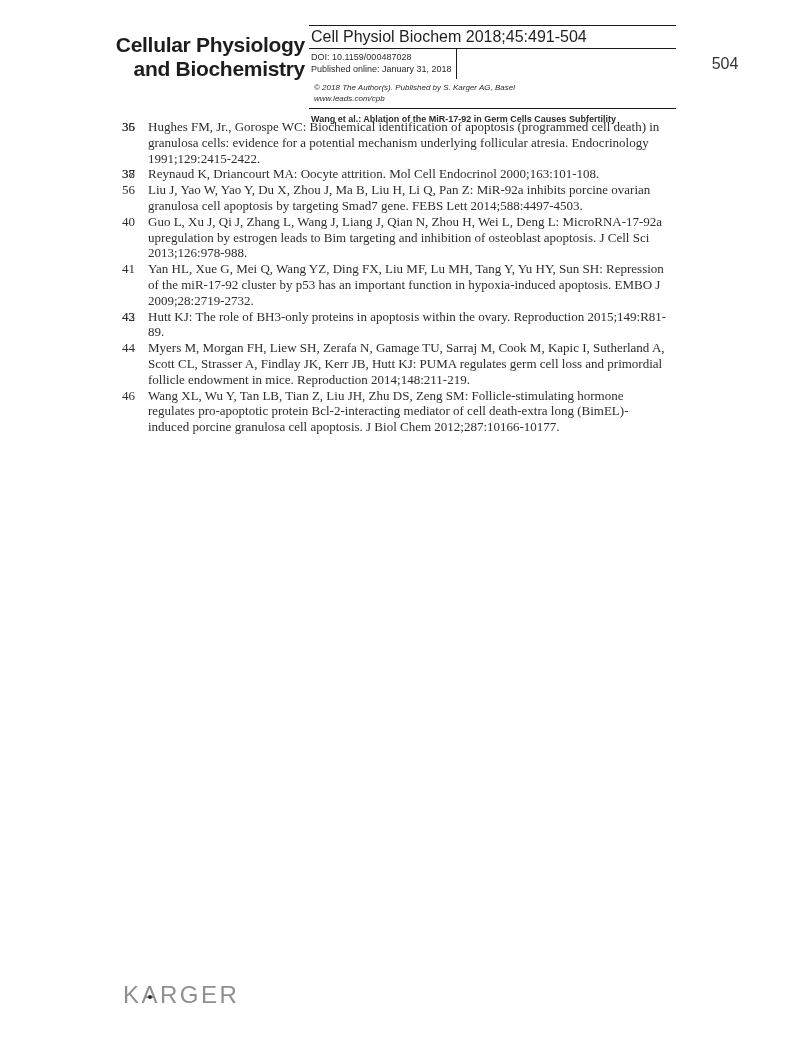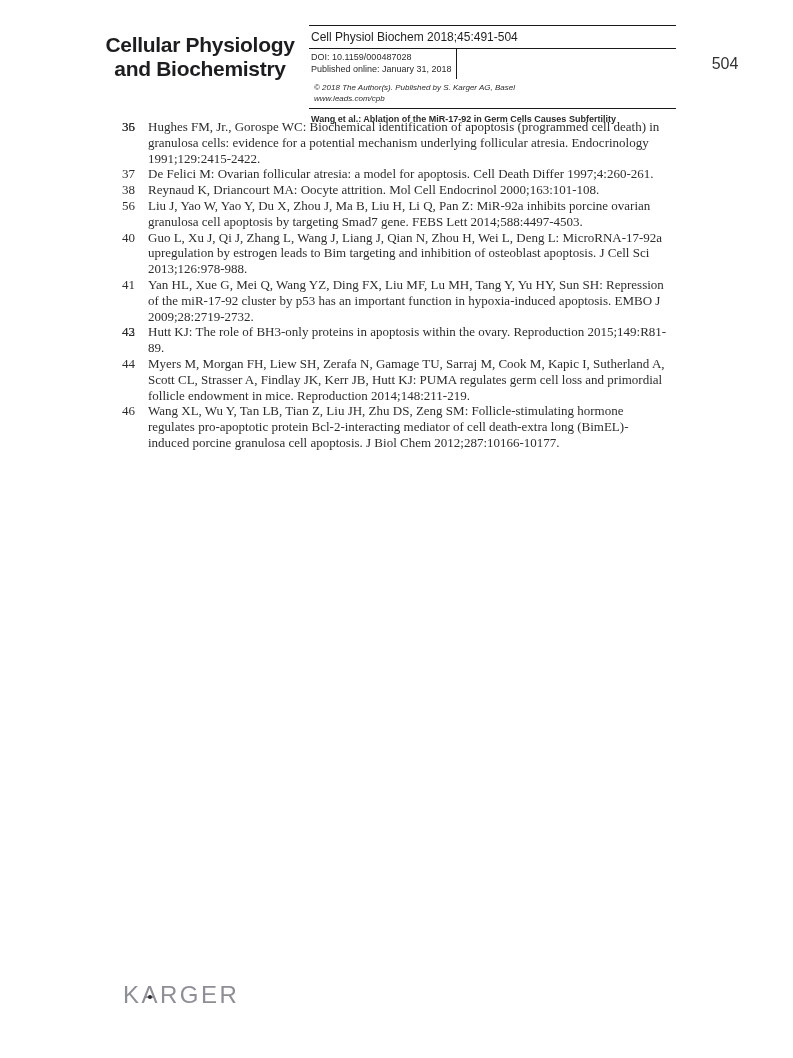--- a/index.html
+++ b/index.html
@@ -9,35 +9,35 @@
     position: relative;
     font-family: "Liberation Sans", sans-serif;
     color: #222222;
     overflow: hidden;
   }
 
   
   .journal-logo {
     position: absolute;
     left: 95px; top: 33px; width: 210px;
-    text-align: center;
+    text-align: right;
     font-weight: bold;
     font-size: 21px;
     line-height: 24px;
     color: #1d1d1f;
     letter-spacing: -0.3px;
   }
   .header-box {
     position: absolute;
     left: 309px; top: 25px; width: 367px;
     color: #2a2a2a;
   }
   .rule { border-top: 1.2px solid #1a1a1a; }
   .citation {
-    font-size: 12px;
+    font-size: 16px;
     line-height: 14px;
     padding: 4px 0 4px 2px;
     color: #1f1f1f;
   }
   .meta-row {
     display: flex;
     align-items: stretch;
     flex-direction: column;
   }
   .meta-left {
@@ -136,21 +136,21 @@
   </div>
   <div class="rule"></div>
   <div class="running-title">Wang et al.: Ablation of the MiR-17-92 in Germ Cells Causes Subfertility</div>
 </div>
 
 <div class="page-number">504</div>
 
 <div class="references">
     <div class="ref"><span class="ref-num">35</span></div>
     <div class="ref"><span class="ref-num">36</span><span class="ref-text">Hughes FM, Jr., Gorospe WC: Biochemical identification of apoptosis (programmed cell death) in granulosa cells: evidence for a potential mechanism underlying follicular atresia. Endocrinology 1991;129:2415-2422.</span></div>
-    <div class="ref"><span class="ref-num">37</span><span class="ref-text">De Felici M: Ovarian follicular atresia: a model for apoptosis. Cell Death Differ 1997;4:260-261.</span></div>
+    <div class="ref"><span class="ref-num">37</span></div>
     <div class="ref"><span class="ref-num">38</span><span class="ref-text">Reynaud K, Driancourt MA: Oocyte attrition. Mol Cell Endocrinol 2000;163:101-108.</span></div>
     <div class="ref"><span class="ref-num">56</span><span class="ref-text">Liu J, Yao W, Yao Y, Du X, Zhou J, Ma B, Liu H, Li Q, Pan Z: MiR-92a inhibits porcine ovarian granulosa cell apoptosis by targeting Smad7 gene. FEBS Lett 2014;588:4497-4503.</span></div>
     <div class="ref"><span class="ref-num">40</span><span class="ref-text">Guo L, Xu J, Qi J, Zhang L, Wang J, Liang J, Qian N, Zhou H, Wei L, Deng L: MicroRNA-17-92a upregulation by estrogen leads to Bim targeting and inhibition of osteoblast apoptosis. J Cell Sci 2013;126:978-988.</span></div>
     <div class="ref"><span class="ref-num">41</span><span class="ref-text">Yan HL, Xue G, Mei Q, Wang YZ, Ding FX, Liu MF, Lu MH, Tang Y, Yu HY, Sun SH: Repression of the miR-17-92 cluster by p53 has an important function in hypoxia-induced apoptosis. EMBO J 2009;28:2719-2732.</span></div>
     <div class="ref"><span class="ref-num">42</span></div>
     <div class="ref"><span class="ref-num">43</span><span class="ref-text">Hutt KJ: The role of BH3-only proteins in apoptosis within the ovary. Reproduction 2015;149:R81-89.</span></div>
     <div class="ref"><span class="ref-num">44</span><span class="ref-text">Myers M, Morgan FH, Liew SH, Zerafa N, Gamage TU, Sarraj M, Cook M, Kapic I, Sutherland A, Scott CL, Strasser A, Findlay JK, Kerr JB, Hutt KJ: PUMA regulates germ cell loss and primordial follicle endowment in mice. Reproduction 2014;148:211-219.</span></div>
     <div class="ref"><span class="ref-num">46</span><span class="ref-text">Wang XL, Wu Y, Tan LB, Tian Z, Liu JH, Zhu DS, Zeng SM: Follicle-stimulating hormone regulates pro-apoptotic protein Bcl-2-interacting mediator of cell death-extra long (BimEL)-induced porcine granulosa cell apoptosis. J Biol Chem 2012;287:10166-10177.</span></div>
   </div>
 

